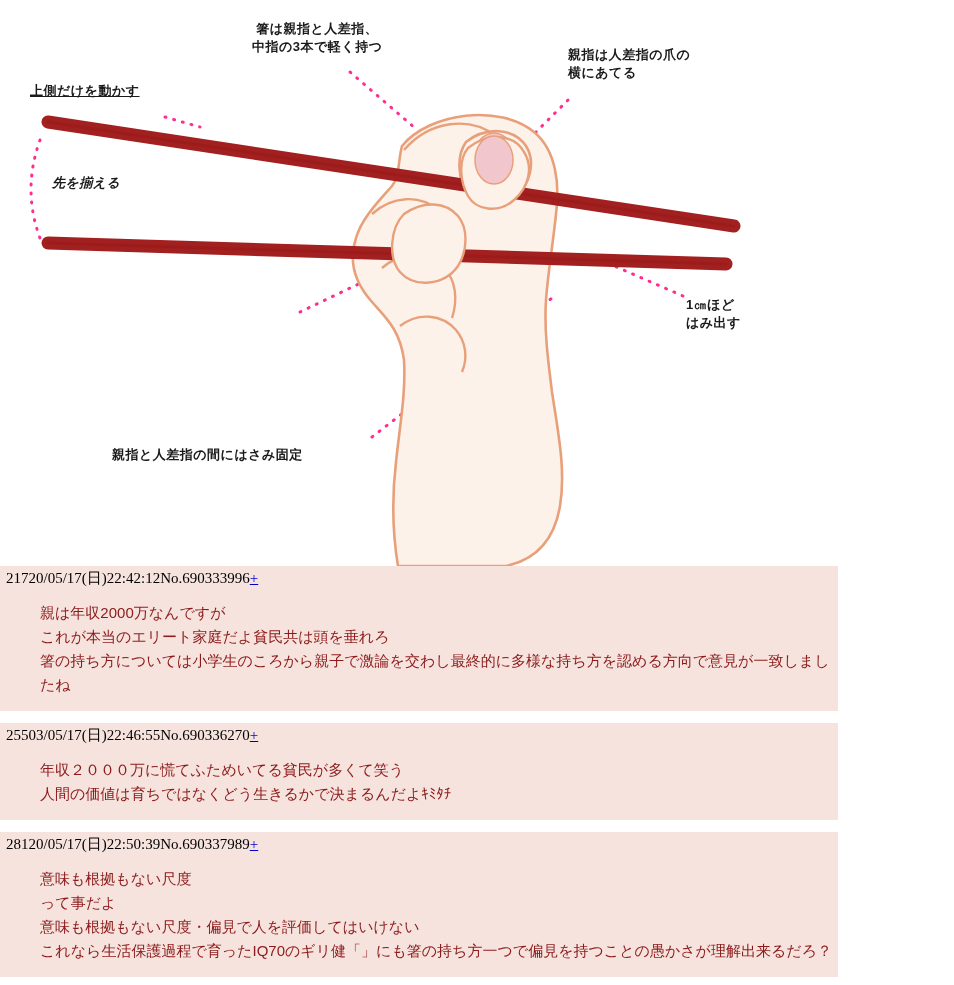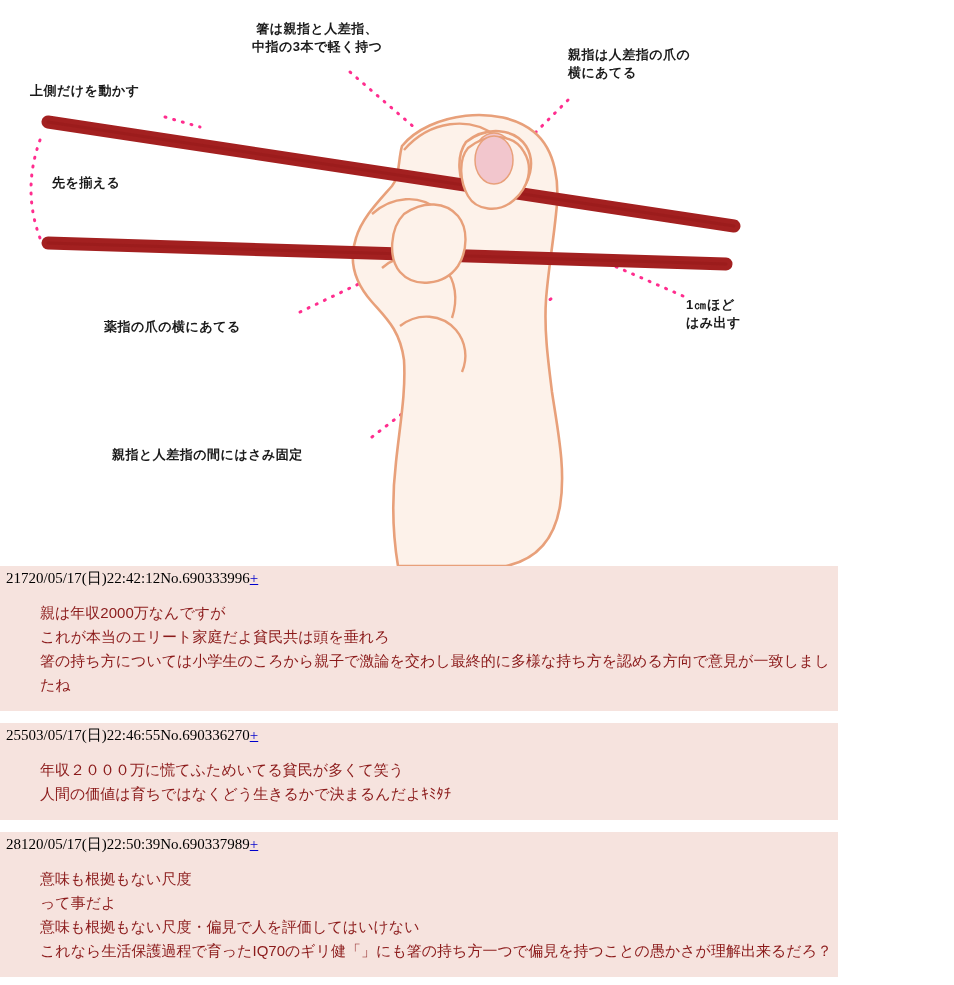--- a/index.html
+++ b/index.html
@@ -146,31 +146,30 @@
 
       <g>
         <path d="M404 214 C 424 200, 446 202, 458 216 C 468 228, 468 250, 458 266
                  C 444 286, 414 288, 400 272 C 388 258, 390 228, 404 214 Z" fill="#fdf2ea" stroke="#e8a07a" stroke-width="2.4"></path>
         <path d="M468 148 C 488 132, 514 134, 524 152 C 534 168, 528 188, 514 200
                  C 498 214, 476 210, 468 196 C 460 182, 458 160, 468 148 Z" fill="#fdf2ea" stroke="#e8a07a" stroke-width="2.4"></path>
         <ellipse cx="494" cy="160" rx="19" ry="24" fill="#f2c6cd" stroke="#e8a07a" stroke-width="1.5"></ellipse>
       </g>
     </svg>
 
-    <div class="anno" style="left:30px; top:82px;">上側だけを動かす</div>
+    <div class="anno" style="left:30px; top:82px;text-decoration:underline;">上側だけを動かす</div>
 
     <div class="anno" style="left:252px; top:20px; text-align:center;">箸は親指と人差指、
 中指の3本で軽く持つ</div>
 
     <div class="anno" style="left:568px; top:46px;">親指は人差指の爪の
 横にあてる</div>
 
-    <div class="anno" style="left:52px; top:174px;">先を揃える</div>
-
-    <div class="anno" style="left:104px; top:318px;">薬指の爪の横にあてる</div>
+    <div class="anno" style="left:52px; top:174px;font-style:italic;">先を揃える</div>
+
 
     <div class="anno" style="left:686px; top:296px;">1㎝ほど
 はみ出す</div>
 
     <div class="anno" style="left:112px; top:446px;">親指と人差指の間にはさみ固定</div>
   </div>
 
   <div class="posts">
 
     <div class="post">

